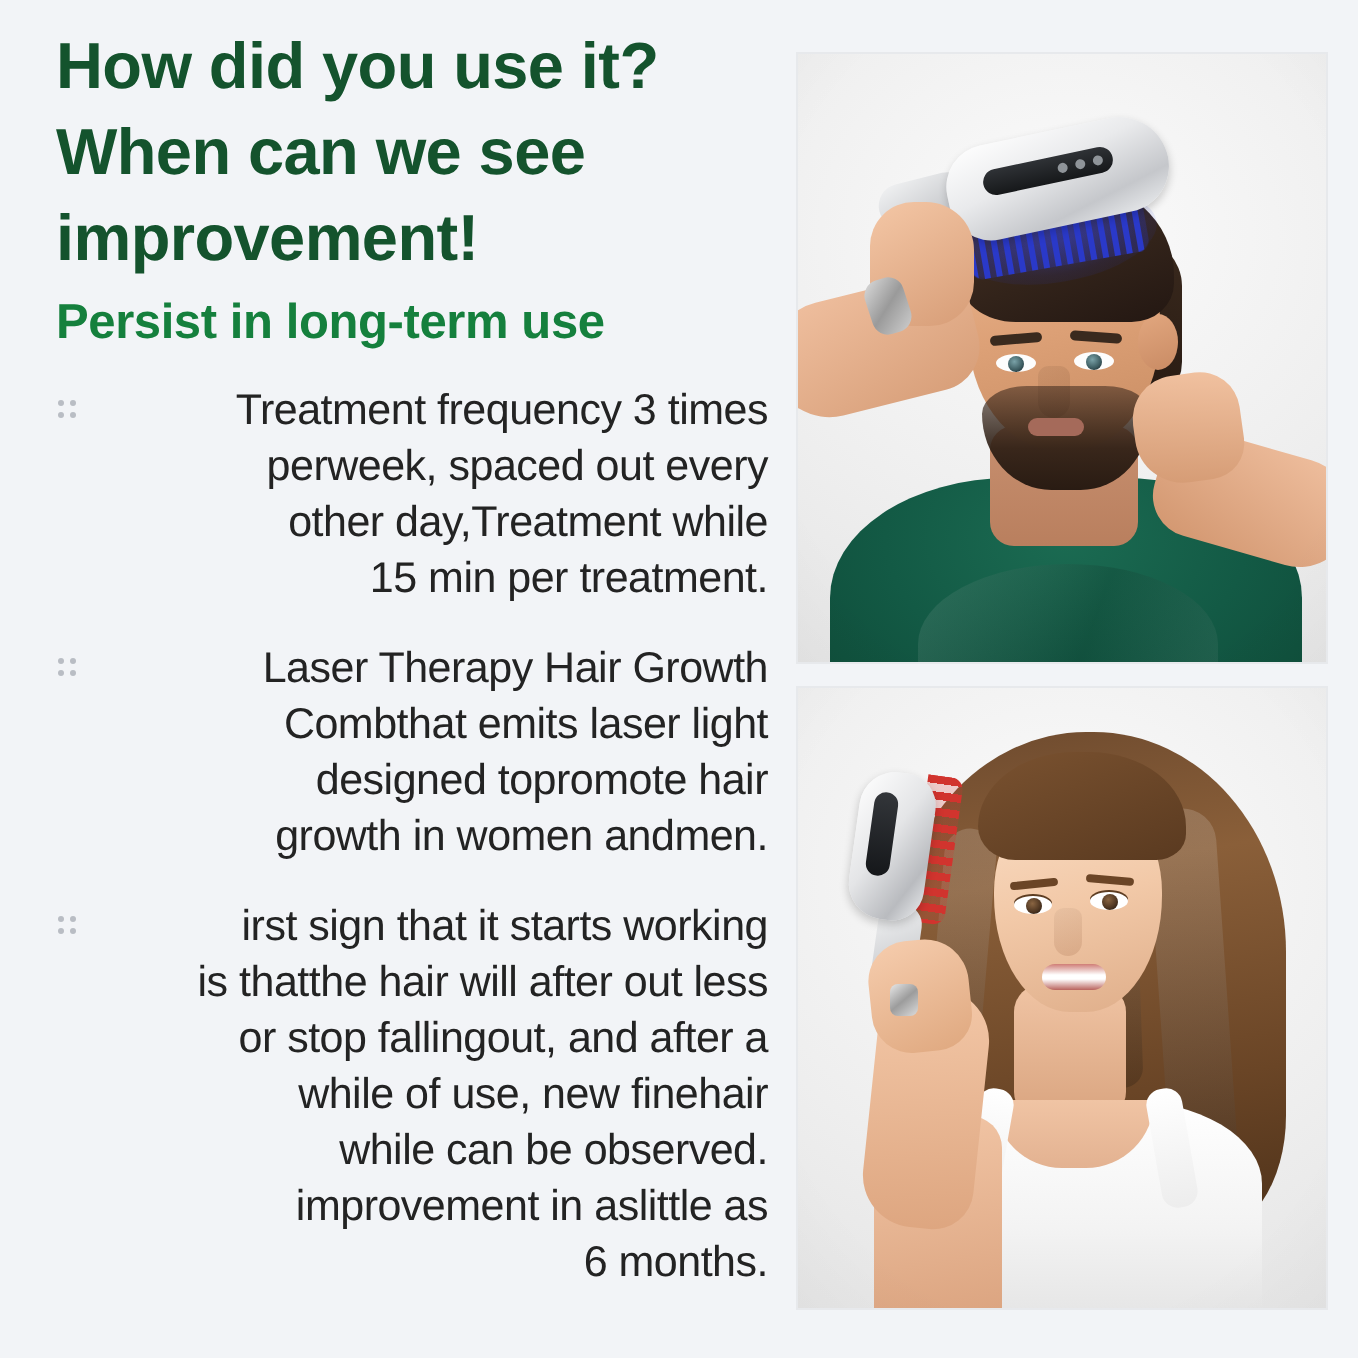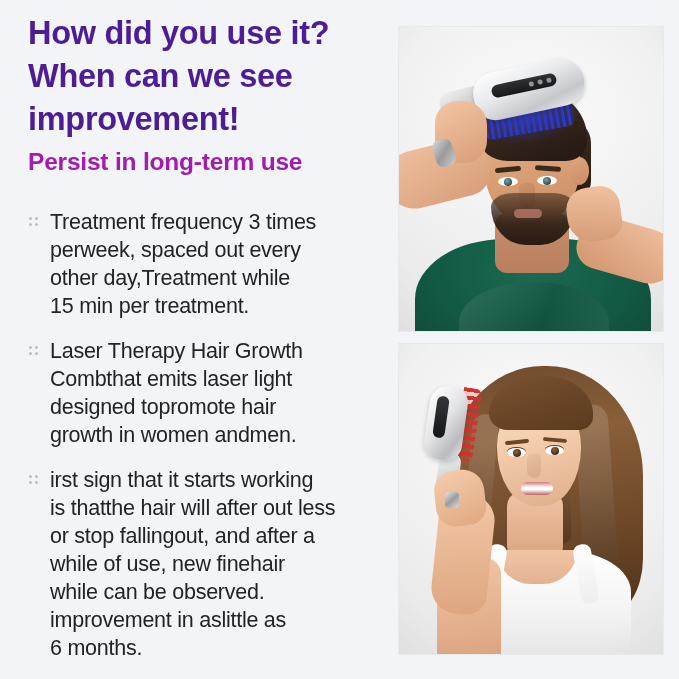--- a/index.html
+++ b/index.html
@@ -27,44 +27,45 @@
     position: absolute;
     left: 0px;
     top: 0px;
     width: 392px;
     height: 679px;
     box-sizing: border-box;
     padding: 12px 8px 0 28px;
   }
 
   .headline {
-    color: #4c1d95;
+    color: #14532d;
     font-weight: bold;
     font-size: 32.5px;
     line-height: 43px;
     letter-spacing: -0.3px;
     margin: 0;
     padding: 0;
   }
   .headline .hl-line { display: block; white-space: nowrap; }
 
   .subhead {
-    color: #a21caf;
+    color: #15803d;
     font-weight: bold;
     font-size: 24.5px;
     line-height: 32px;
     letter-spacing: -0.2px;
     margin: 5px 0 0 0;
     white-space: nowrap;
   }
 
   .bullet-list {
-    margin: 30px 0 0 0;
+    margin: 13px 0 0 0;
     padding: 0;
     list-style: none;
+    text-align: right;
   }
 
   .bullet-item {
     position: relative;
     padding-left: 22px;
     margin-bottom: 17px;
   }
   .bullet-item:last-child { margin-bottom: 0; }
 
   

